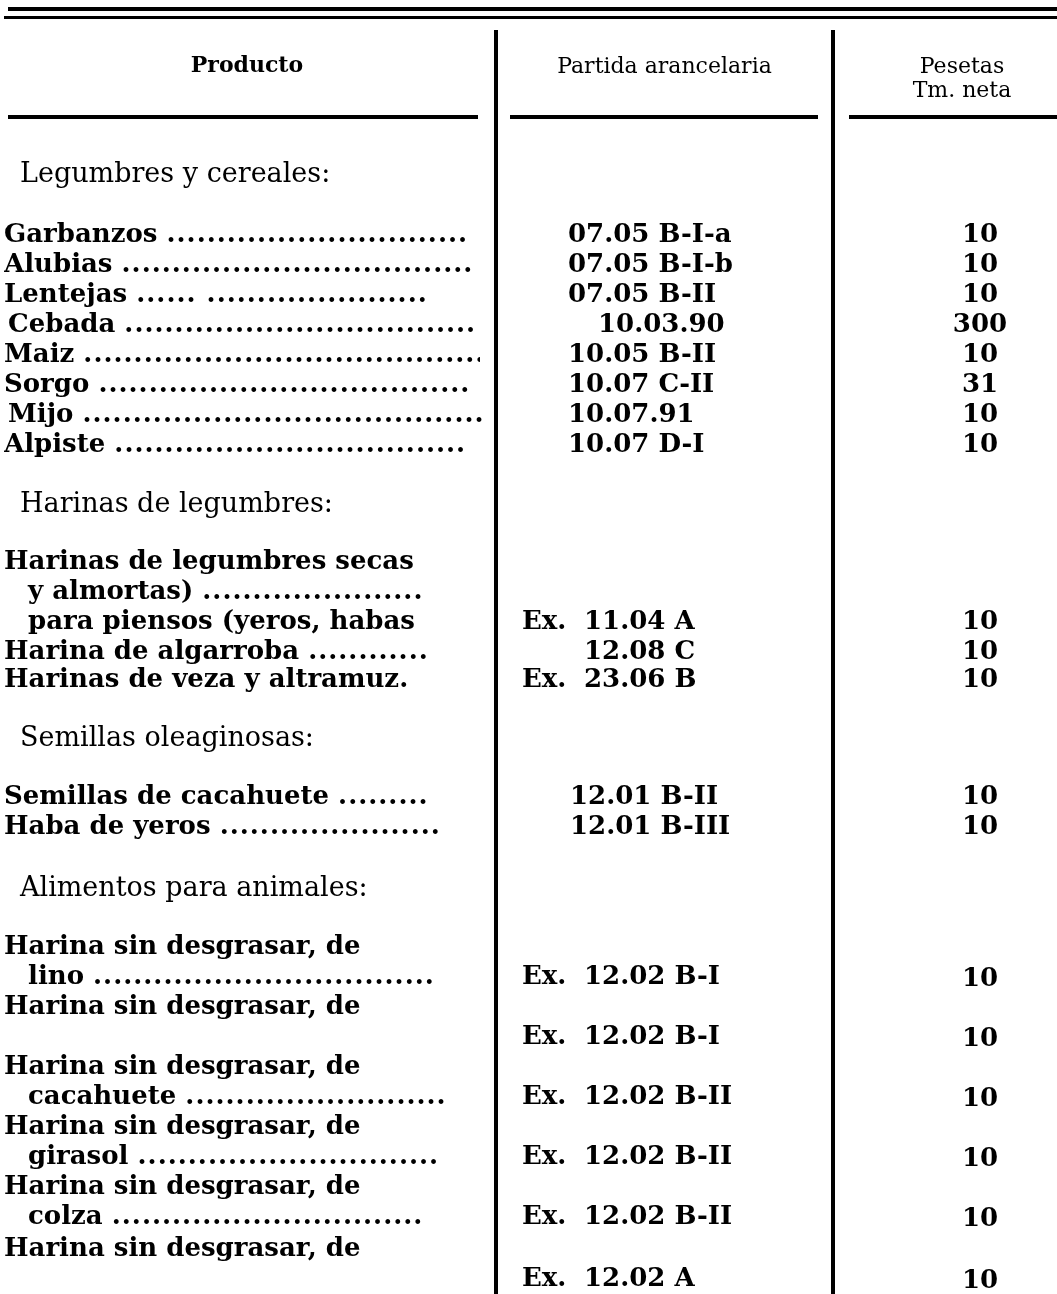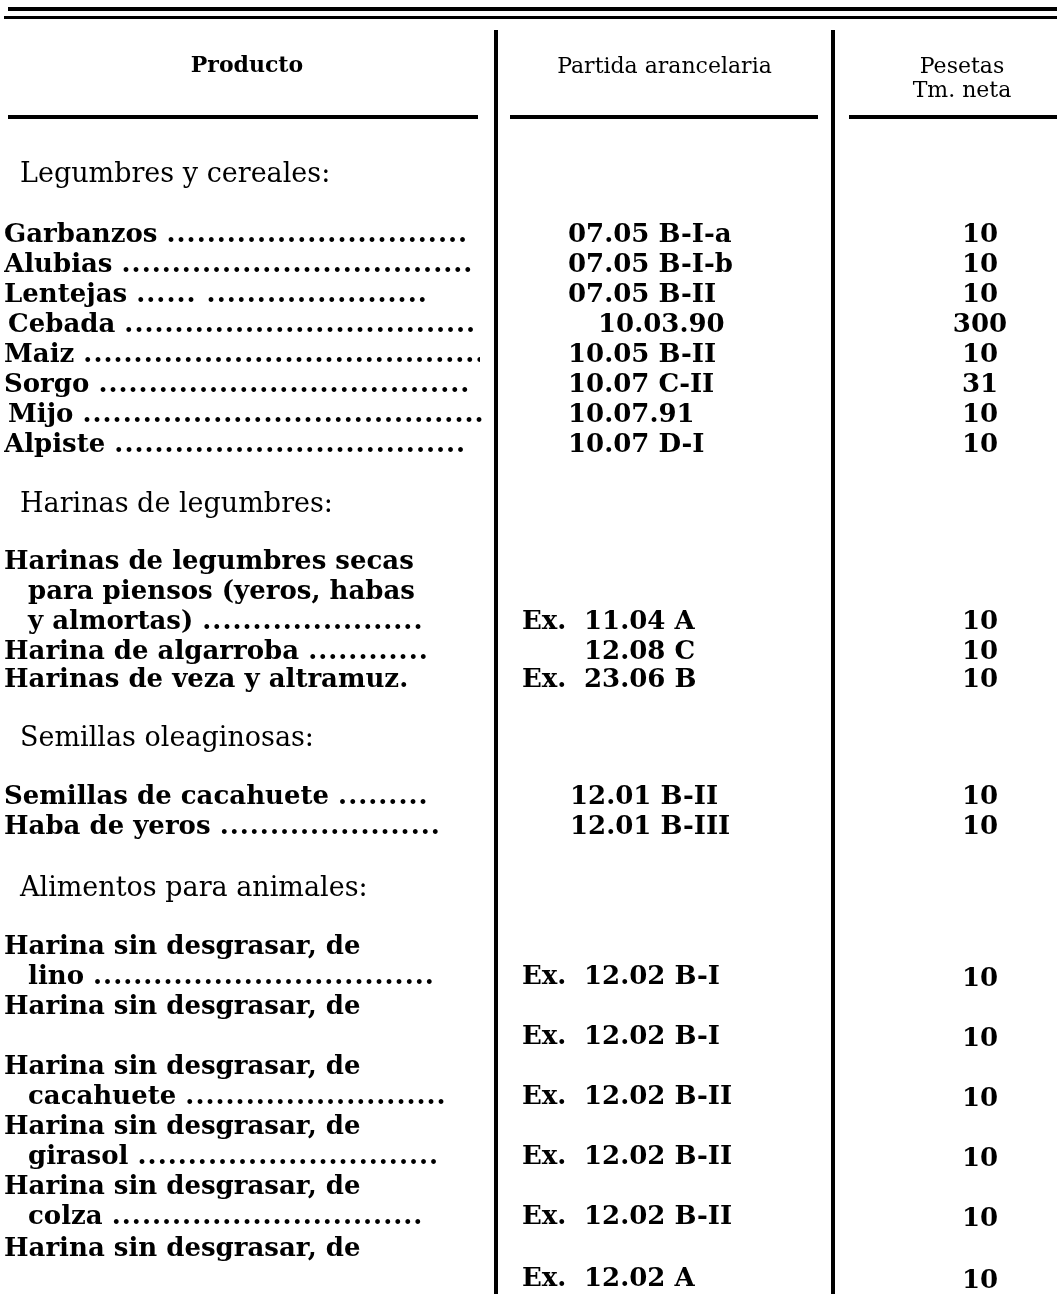--- a/index.html
+++ b/index.html
@@ -91,22 +91,22 @@
   <div class="prod"><span>Alpiste</span> <span class="dots">...................................</span></div>
   <div class="partida" style="left:568px">10.07 D-I</div>
   <div class="pes" style="left:880px;width:200px">10</div>
 </div>
 
 <div class="section" style="top:488px">Harinas de legumbres:</div>
 
 <div class="row" style="top:545px">
   <div class="prod">
     <div>Harinas de legumbres secas</div>
+    <div class="cont"><span>y almortas)</span> <span class="dots">......................</span></div>
     <div class="cont">para piensos (yeros, habas</div>
-    <div class="cont"><span>y almortas)</span> <span class="dots">......................</span></div>
   </div>
 </div>
 <div class="row" style="top:605px">
   <div class="partida"><span class="ex">Ex.</span><span class="code">11.04 A</span></div>
   <div class="pes" style="left:880px;width:200px">10</div>
 </div>
 <div class="row" style="top:635px">
   <div class="prod"><span>Harina de algarroba</span> <span class="dots">............</span></div>
   <div class="partida"><span class="ex"></span><span class="code">12.08 C</span></div>
   <div class="pes" style="left:880px;width:200px">10</div>

